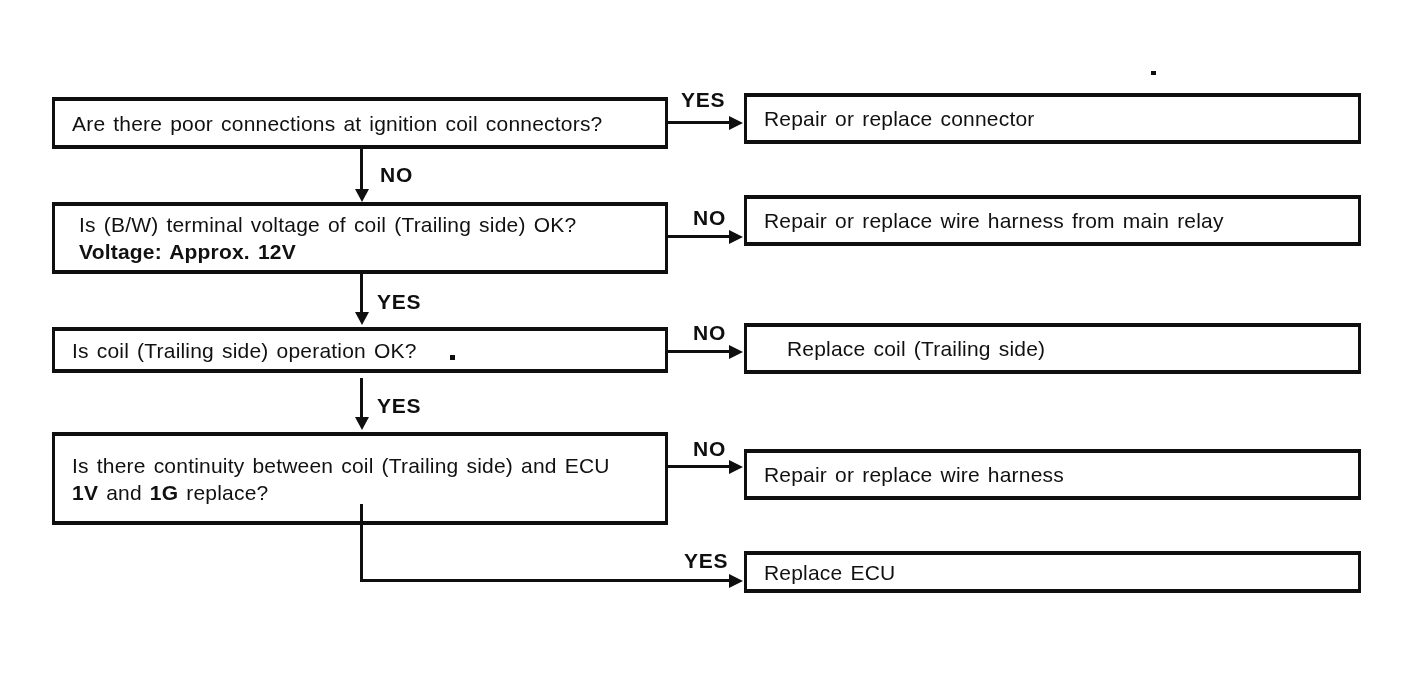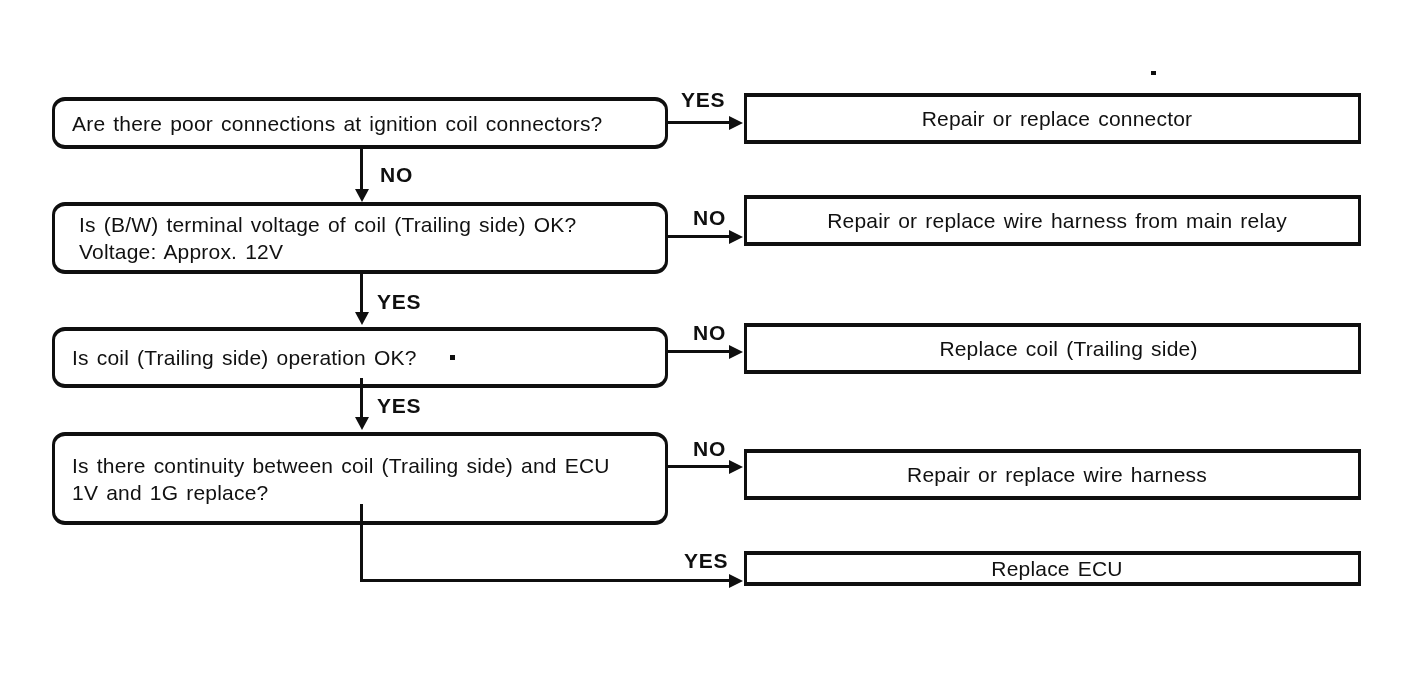--- a/index.html
+++ b/index.html
@@ -26,23 +26,23 @@
     display: flex;
     flex-direction: column;
     justify-content: center;
     padding-left: 17px;
     padding-right: 8px;
     font-size: 21px;
     letter-spacing: 0.2px;
     line-height: 27px;
     word-spacing: 2px;
   }
-  .qbox { left: 52px; width: 616px; border-radius: 13px; }
-  .abox { left: 744px; width: 617px; align-items: center; }
-  .b { font-weight: normal; }
+  .qbox { left: 52px; width: 616px; }
+  .abox { left: 744px; width: 617px; }
+  .b { font-weight: bold; }
   .hline {
     position: absolute;
     height: 3px;
     background: #0f0f0f;
   }
   .vline {
     position: absolute;
     width: 3px;
     background: #0f0f0f;
   }
@@ -79,21 +79,21 @@
 
   <div class="fbox qbox" style="top:97px; height:52px;">
     <span>Are there poor connections at ignition coil connectors?</span>
   </div>
 
   <div class="fbox qbox" style="top:202px; height:72px;padding-left:24px;">
     <span>Is (B/W) terminal voltage of coil (Trailing side) OK?</span>
     <span class="b">Voltage: Approx. 12V</span>
   </div>
 
-  <div class="fbox qbox" style="top:327px; height:61px;">
+  <div class="fbox qbox" style="top:327px; height:46px;">
     <span>Is coil (Trailing side) operation OK?</span>
   </div>
 
   <div class="fbox qbox" style="top:432px; height:93px;">
     <span>Is there continuity between coil (Trailing side) and ECU</span>
     <span><span class="b">1V</span><span> and </span><span class="b">1G</span><span> replace?</span></span>
   </div>
 
   <div class="fbox abox" style="top:93px; height:51px;">
     <span>Repair or replace connector</span>
@@ -104,21 +104,21 @@
   </div>
 
   <div class="fbox abox" style="top:323px; height:51px;padding-left:40px;">
     <span>Replace coil (Trailing side)</span>
   </div>
 
   <div class="fbox abox" style="top:437px; height:51px;margin-top:12px;">
     <span>Repair or replace wire harness</span>
   </div>
 
-  <div class="fbox abox" style="top:551px; height:35px;">
+  <div class="fbox abox" style="top:551px; height:42px;">
     <span>Replace ECU</span>
   </div>
 
   <div class="blabel" style="left:681px; top:88px;">YES</div>
   <div class="hline" style="left:668px; top:121px; width:63px;"></div>
   <div class="ah-right" style="left:729px; top:116px;"></div>
 
   <div class="vline" style="left:360px; top:149px; height:42px;"></div>
   <div class="ah-down" style="left:355px; top:189px;"></div>
   <div class="blabel" style="left:380px; top:163px;">NO</div>

